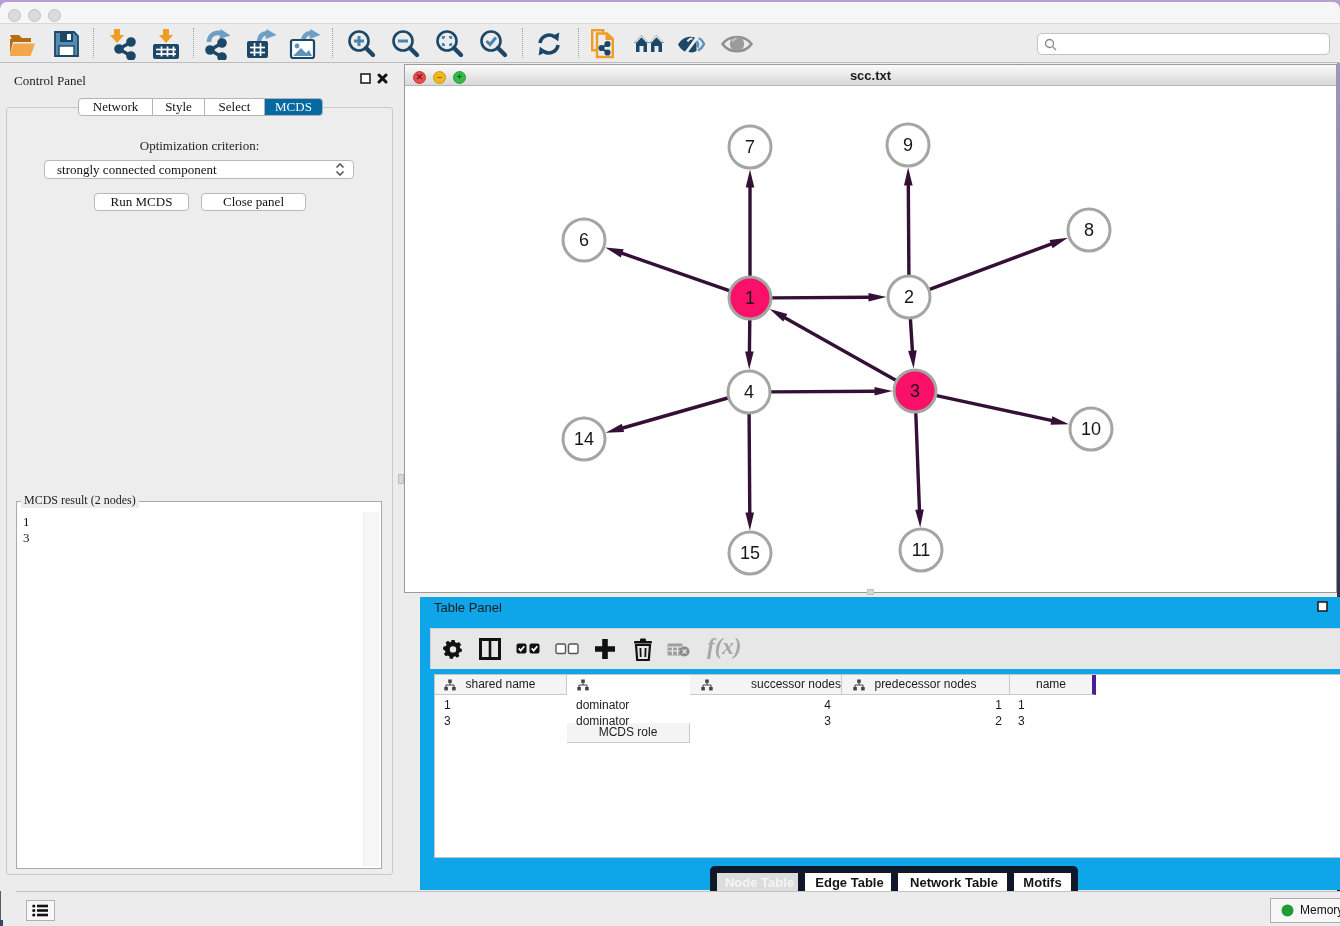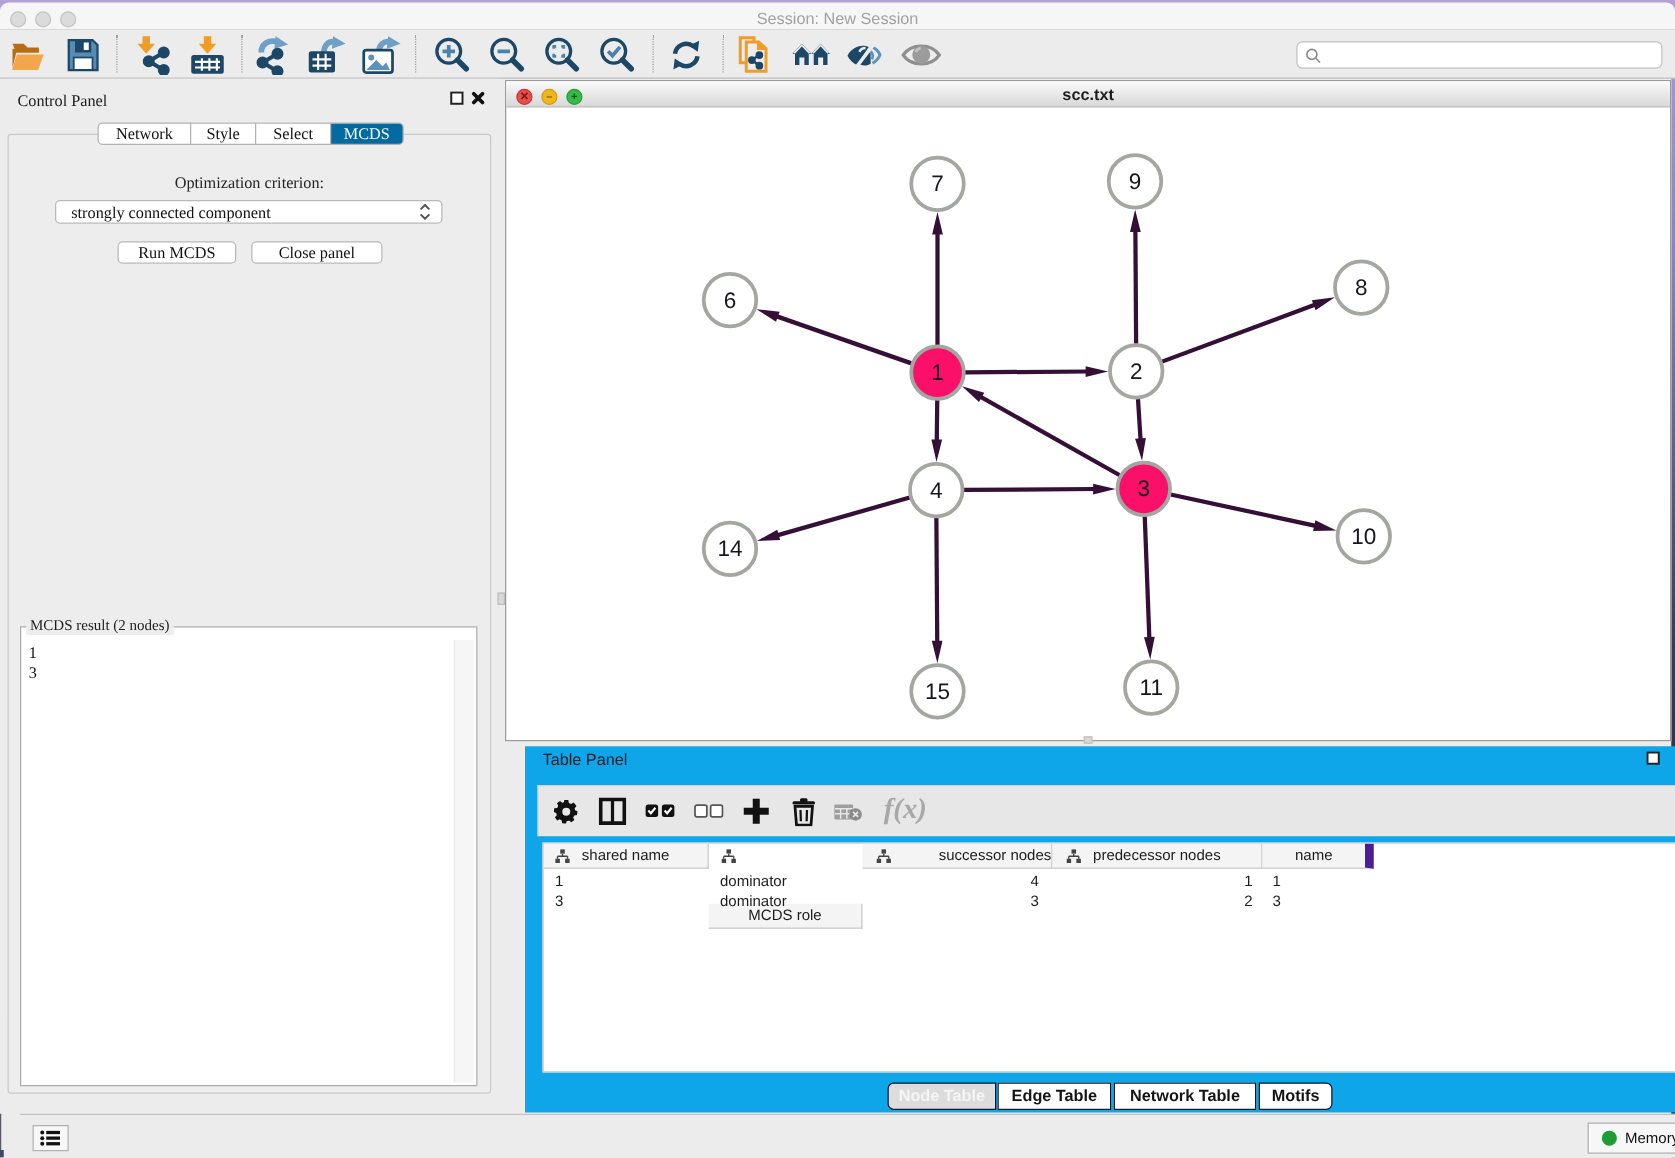--- a/index.html
+++ b/index.html
@@ -37,40 +37,39 @@
 .mbtn{top:6px;width:11px;height:11px;border-radius:50%;font-size:9px;line-height:11px;text-align:center;font-weight:bold;}
 #netname{width:100%;text-align:center;top:3px;font-size:13px;color:#1c1c1c;font-weight:bold;}
 
 #tpanel{left:420px;top:597px;width:936px;height:293px;background:#0ea5e9;}
 #tp-title{left:14px;top:3px;font-size:13px;color:#1c1c1c;}
 #tp-toolbar{left:10px;top:31px;width:916px;height:40px;background:#e7e7e7;border:1px solid #d2d2d2;border-bottom:none;font-weight:bold;}
 #ttable{left:14px;top:77px;width:912px;height:182px;background:#fff;border:1px solid #c6c6c6;}
 .thcell{top:0;height:19px;background:#f4f4f4;border-right:1px solid #c9c9c9;border-bottom:1px solid #c9c9c9;
  font-size:12px;color:#1c1c1c;text-align:center;line-height:19px;}
 .trow{font-size:12px;color:#1c1c1c;height:16px;line-height:16px;}
-.tabbtn2{top:269px;height:20px;background:#fff;border:1px solid #0f172a;font-size:13px;color:#141414;
+.tabbtn2{top:269px;height:20px;background:#fff;border:7px solid #0f172a;font-size:13px;color:#141414;
  text-align:center;line-height:20px;font-weight:bold;}
 
 #statusbar{left:16px;top:891px;width:1340px;height:35px;background:#ececec;border-top:1px solid #c2c2c2;}
 #listbtn{left:10px;top:8px;width:27px;height:19px;background:#f7f7f7;border:1px solid #b0b0b0;}
 #membtn{left:1254px;top:6px;width:74px;height:23px;background:#f7f7f7;border:1px solid #adadad;
  font-size:12px;color:#111;}
 </style>
 </head>
 <body>
 
 <div id="purpletop" class="abs"></div>
 <div class="abs" style="left:1337px;top:23px;width:3px;height:903px;background:linear-gradient(#a59ccb,#8884b5 20%,#3a3a55 55%,#14142c);"></div>
 <div class="abs" style="left:0;top:23px;width:1px;height:903px;background:#5a5a66;"></div>
 <div class="abs" style="left:0;top:920px;width:3px;height:6px;background:#39486b;"></div>
 <div id="titlebar" class="abs">
   <div class="tl abs" style="left:8px;"></div>
   <div class="tl abs" style="left:27.5px;"></div>
   <div class="tl abs" style="left:47.5px;"></div>
-  <div id="wintitle" class="abs">Session: New Session</div>
 </div>
 
 <div id="toolbar" class="abs">
 
   <svg class="abs" style="left:6px;top:4px;" width="32" height="32" viewBox="0 0 32 32">
     <path d="M4 7 L13 7 L16 10 L25 10 L25 14 L7 14 Z" fill="#b96d12"></path>
     <path d="M4 7 L4 26 L7 14 L25 14 L25 11 L4 11 Z" fill="#b96d12"></path>
     <path d="M7.5 15.5 L29 15.5 L24.5 28 L3.6 28 Z" fill="#f3a64b"></path>
   </svg>
 
@@ -376,21 +375,21 @@
       <path d="M15.5 6.5 L19.5 10.5 M19.5 6.5 L15.5 10.5" stroke="#e7e7e7" stroke-width="1.4"></path>
     </svg>
 
     <div class="abs" style="left:276px;top:5px;font-family:'Liberation Serif',serif;font-style:italic;font-size:23px;color:#a8a8a8;">f(x)</div>
   </div>
   <div id="ttable" class="abs">
     <div class="thcell abs" style="left:0;width:131px;">shared name</div>
     <div class="thcell abs" style="left:132px;width:122px;margin-top:48px;">MCDS role</div>
     <div class="thcell abs" style="left:255px;width:151px;text-align:right;">successor nodes</div>
     <div class="thcell abs" style="left:407px;width:167px;">predecessor nodes</div>
-    <div class="thcell abs" style="left:575px;width:82px;border-right:7px solid #4c1d95;">name</div>
+    <div class="thcell abs" style="left:575px;width:82px;border-right:4px solid #4c1d95;">name</div>
     <svg class="abs" style="left:9px;top:4px;" width="12" height="12" viewBox="0 0 12 12">
       <rect x="4.2" y="0.5" width="3.6" height="3.4" fill="#444"></rect>
       <path d="M6 3.9 L6 6 M2 6 L10 6 M2 6 L2 8 M10 6 L10 8" stroke="#444" stroke-width="1.1" fill="none"></path>
       <rect x="0.3" y="8" width="3.6" height="3.4" fill="#444"></rect>
       <rect x="8.1" y="8" width="3.6" height="3.4" fill="#444"></rect>
     </svg>
     <svg class="abs" style="left:142px;top:4px;" width="12" height="12" viewBox="0 0 12 12">
       <rect x="4.2" y="0.5" width="3.6" height="3.4" fill="#444"></rect>
       <path d="M6 3.9 L6 6 M2 6 L10 6 M2 6 L2 8 M10 6 L10 8" stroke="#444" stroke-width="1.1" fill="none"></path>
       <rect x="0.3" y="8" width="3.6" height="3.4" fill="#444"></rect>

